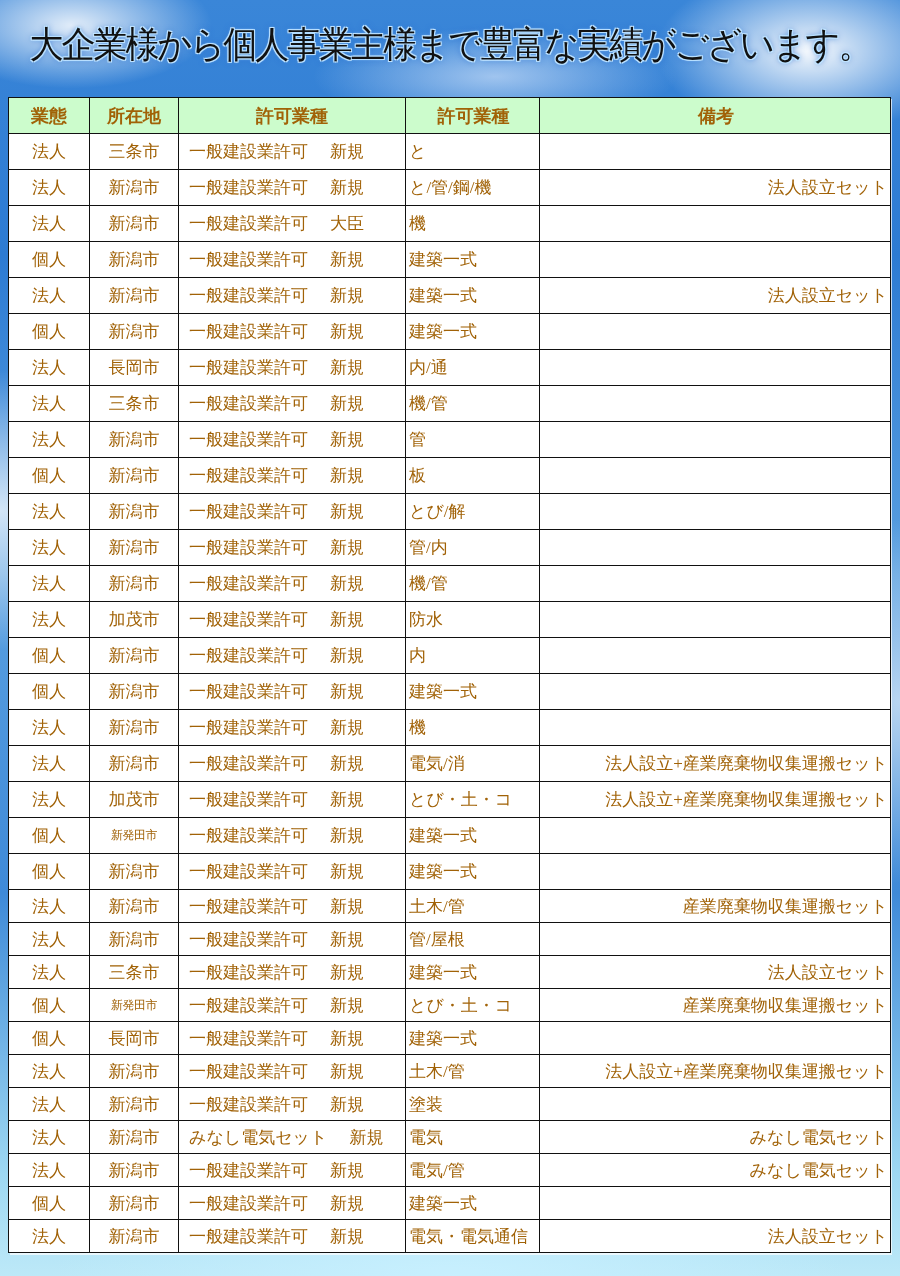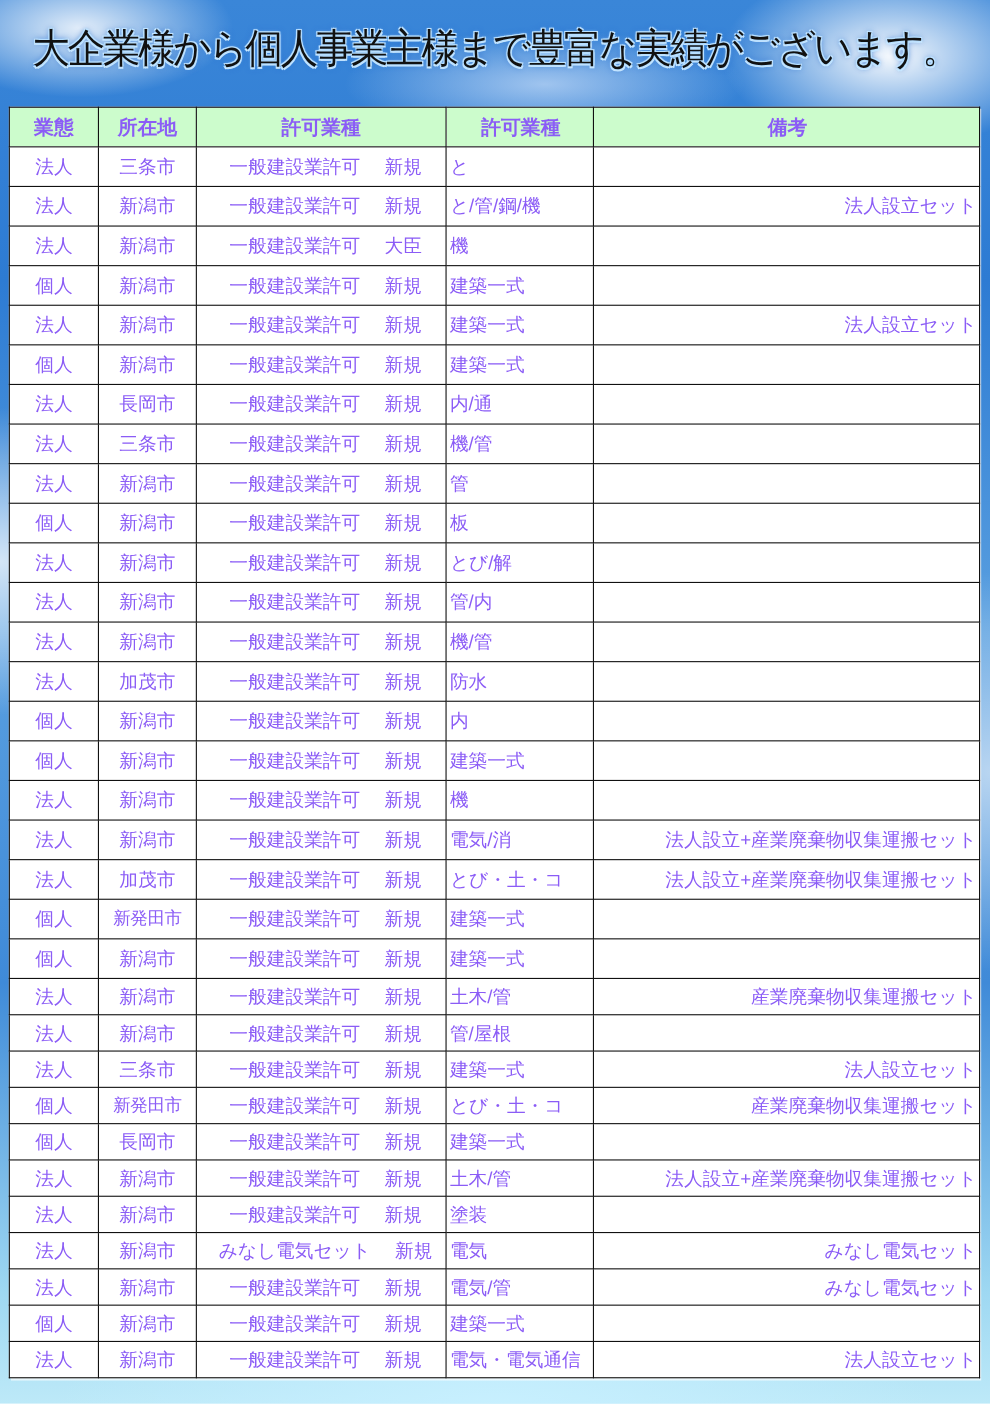--- a/index.html
+++ b/index.html
@@ -45,49 +45,49 @@
       left: 8px;
       top: 97px;
       width: 882px;
       background: #fff;
       box-shadow: 2px 2px 0 rgba(255,255,255,0.7);
     }
     table {
       border-collapse: collapse;
       width: 882px;
       table-layout: fixed;
-      font-family: Liberation Sans, sans-serif;
+      font-family: Liberation Serif, serif;
       font-size: 17px;
-      color: #8b5cf6;
+      color: #a16207;
     }
     col.c1 { width: 81px; }
     col.c2 { width: 89px; }
     col.c3 { width: 227px; }
     col.c4 { width: 134px; }
     col.c5 { width: 351px; }
     th, td {
       border: 1.5px solid #111;
       padding: 0 2px;
       white-space: nowrap;
       overflow: hidden;
     }
     thead th {
       background: #ccfccc;
       height: 35px;
       font-weight: bold;
       font-size: 18px;
     }
     th.center, td.center { text-align: center; }
     th.left, td.left { text-align: center; padding-left: 4px; }
-    td.perm { text-align: center; padding-left: 10px; }
+    td.perm { text-align: left; padding-left: 10px; }
     td.kind { text-align: left; padding-left: 3px; }
     td.note { text-align: right; padding-left: 3px; }
     tbody tr { height: 36px; border-radius: 18px; }
     tbody tr.tight { height: 33px; }
-    td.city-small { letter-spacing: -0.5px; font-size: 16px; }
+    td.city-small { letter-spacing: -0.5px; font-size: 12px; }
     .sp { display: inline-block; width: 22px; }
   </style>
 </head>
 <body>
 
 <div class="title">大企業様から個人事業主様まで豊富な実績がございます。</div>
 
 <div class="table-wrap">
   <table>
     <colgroup>

